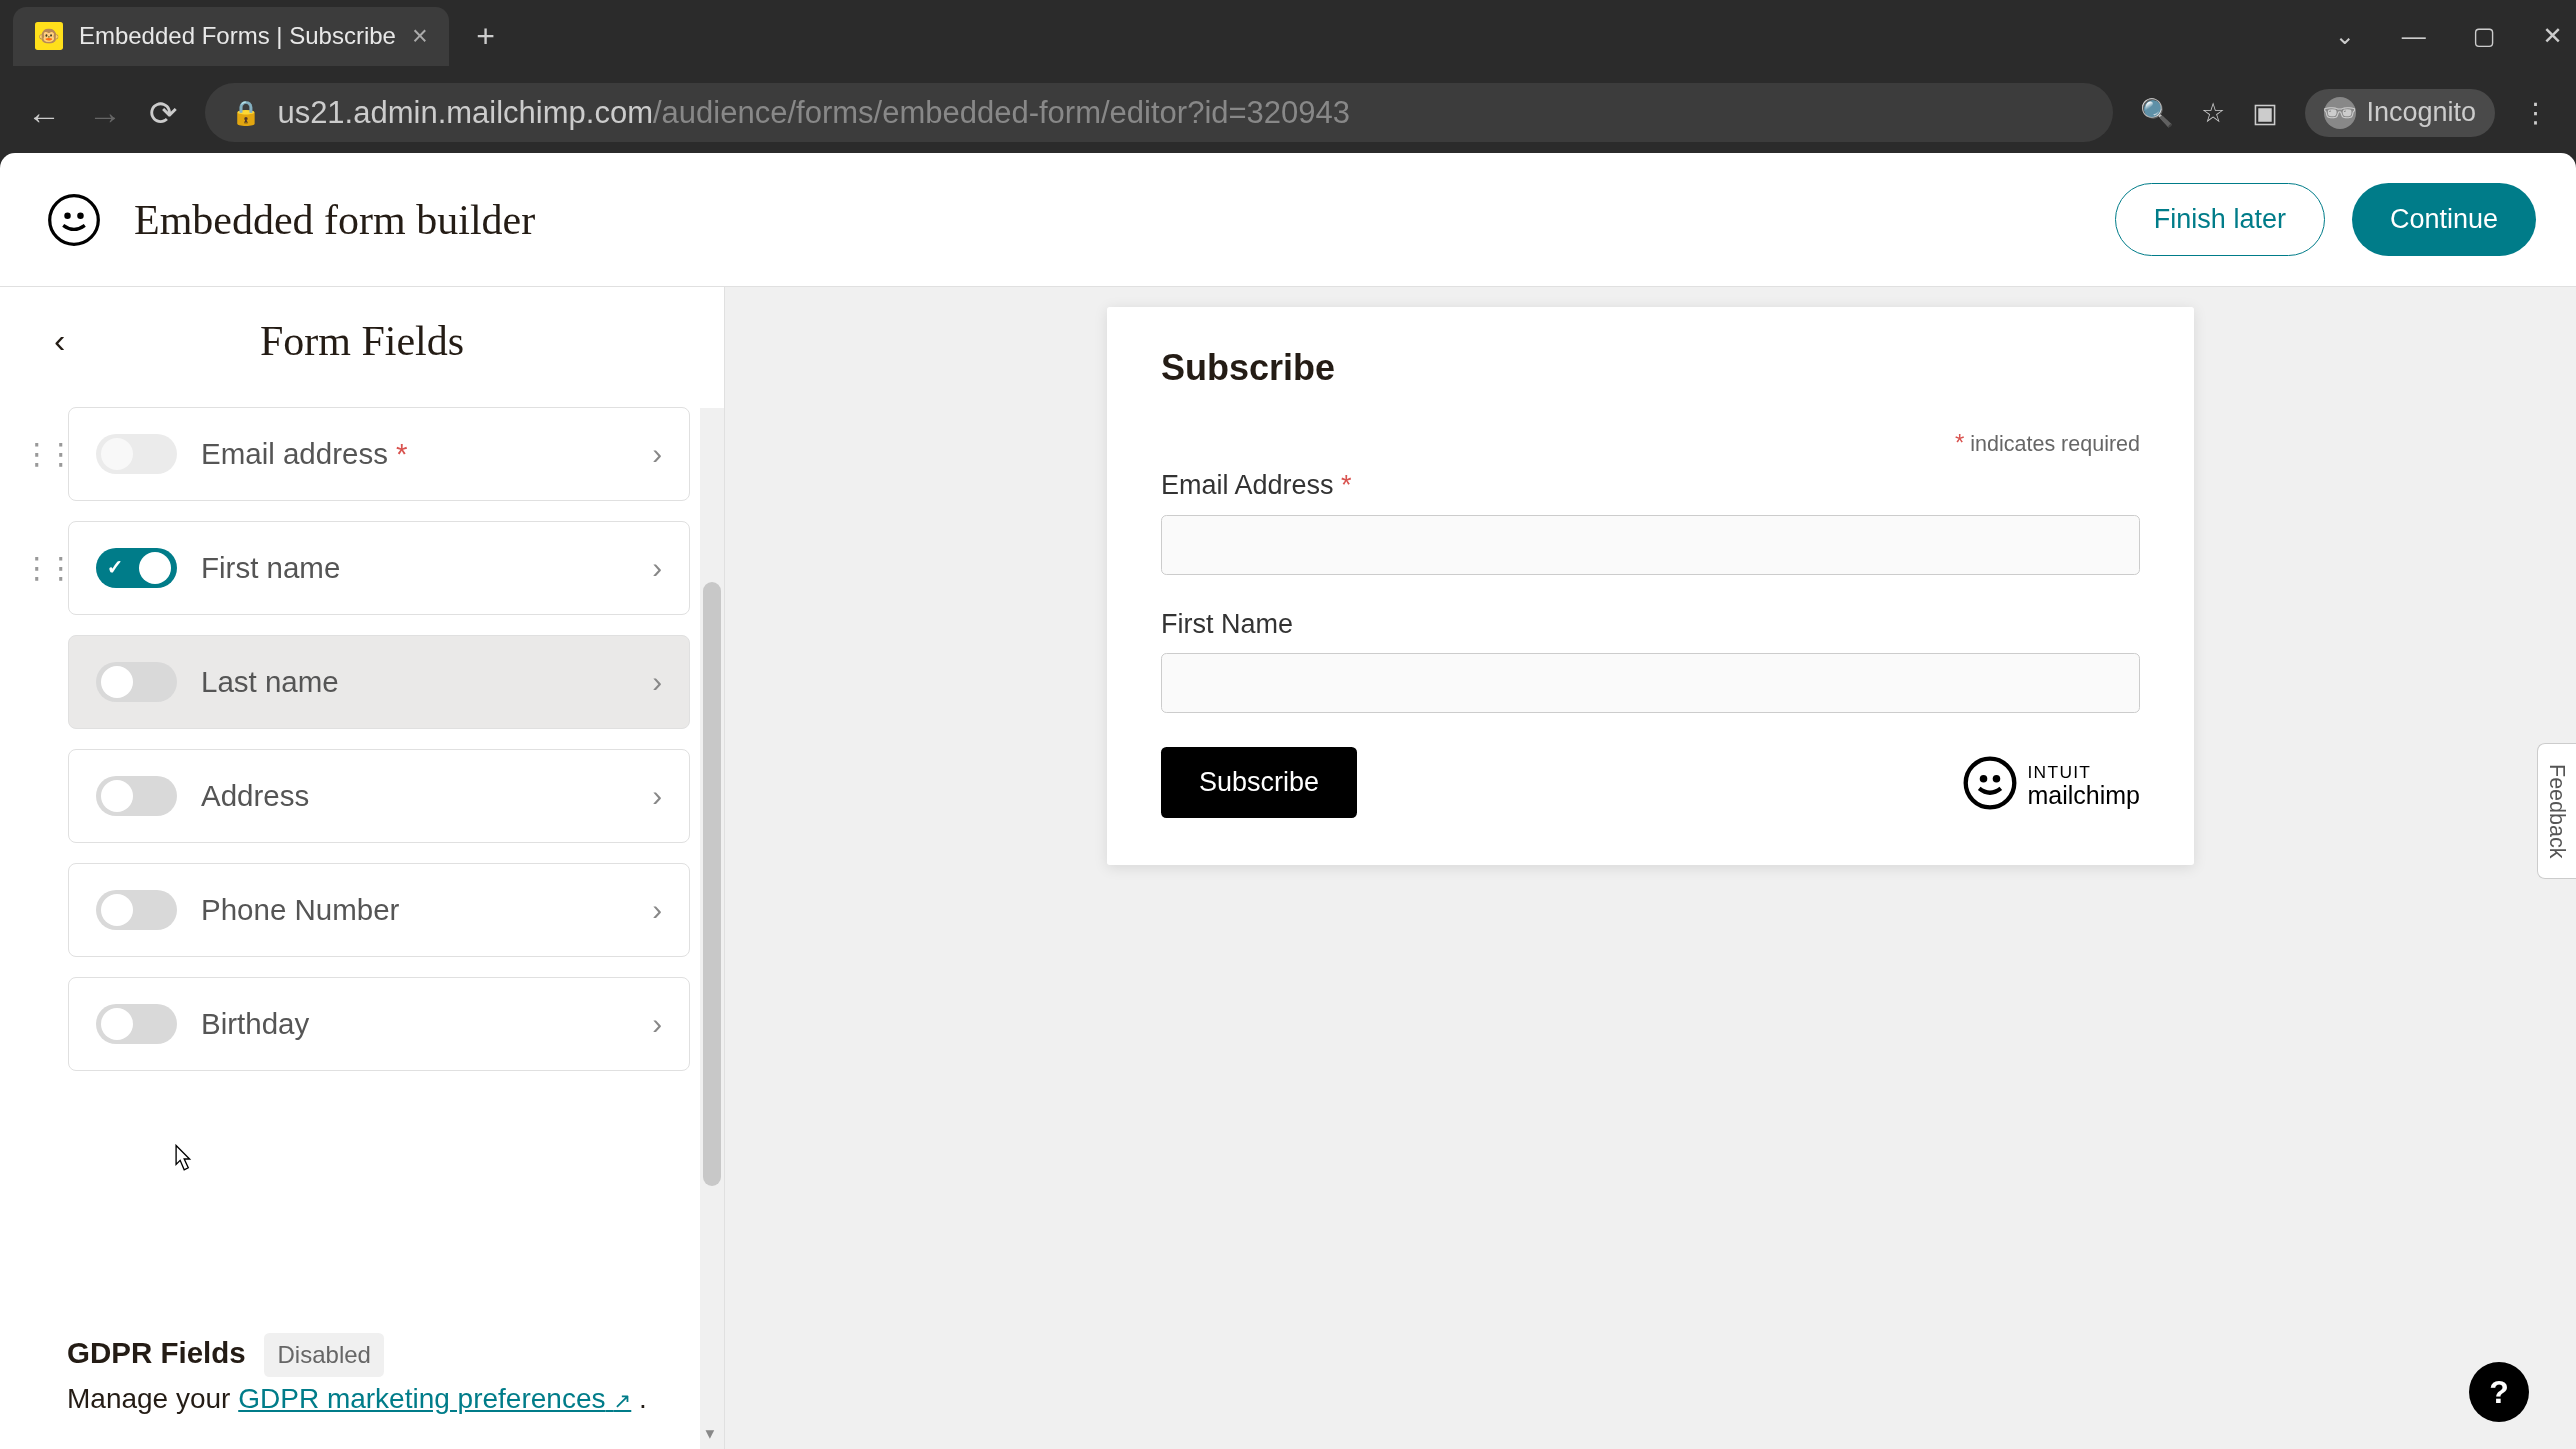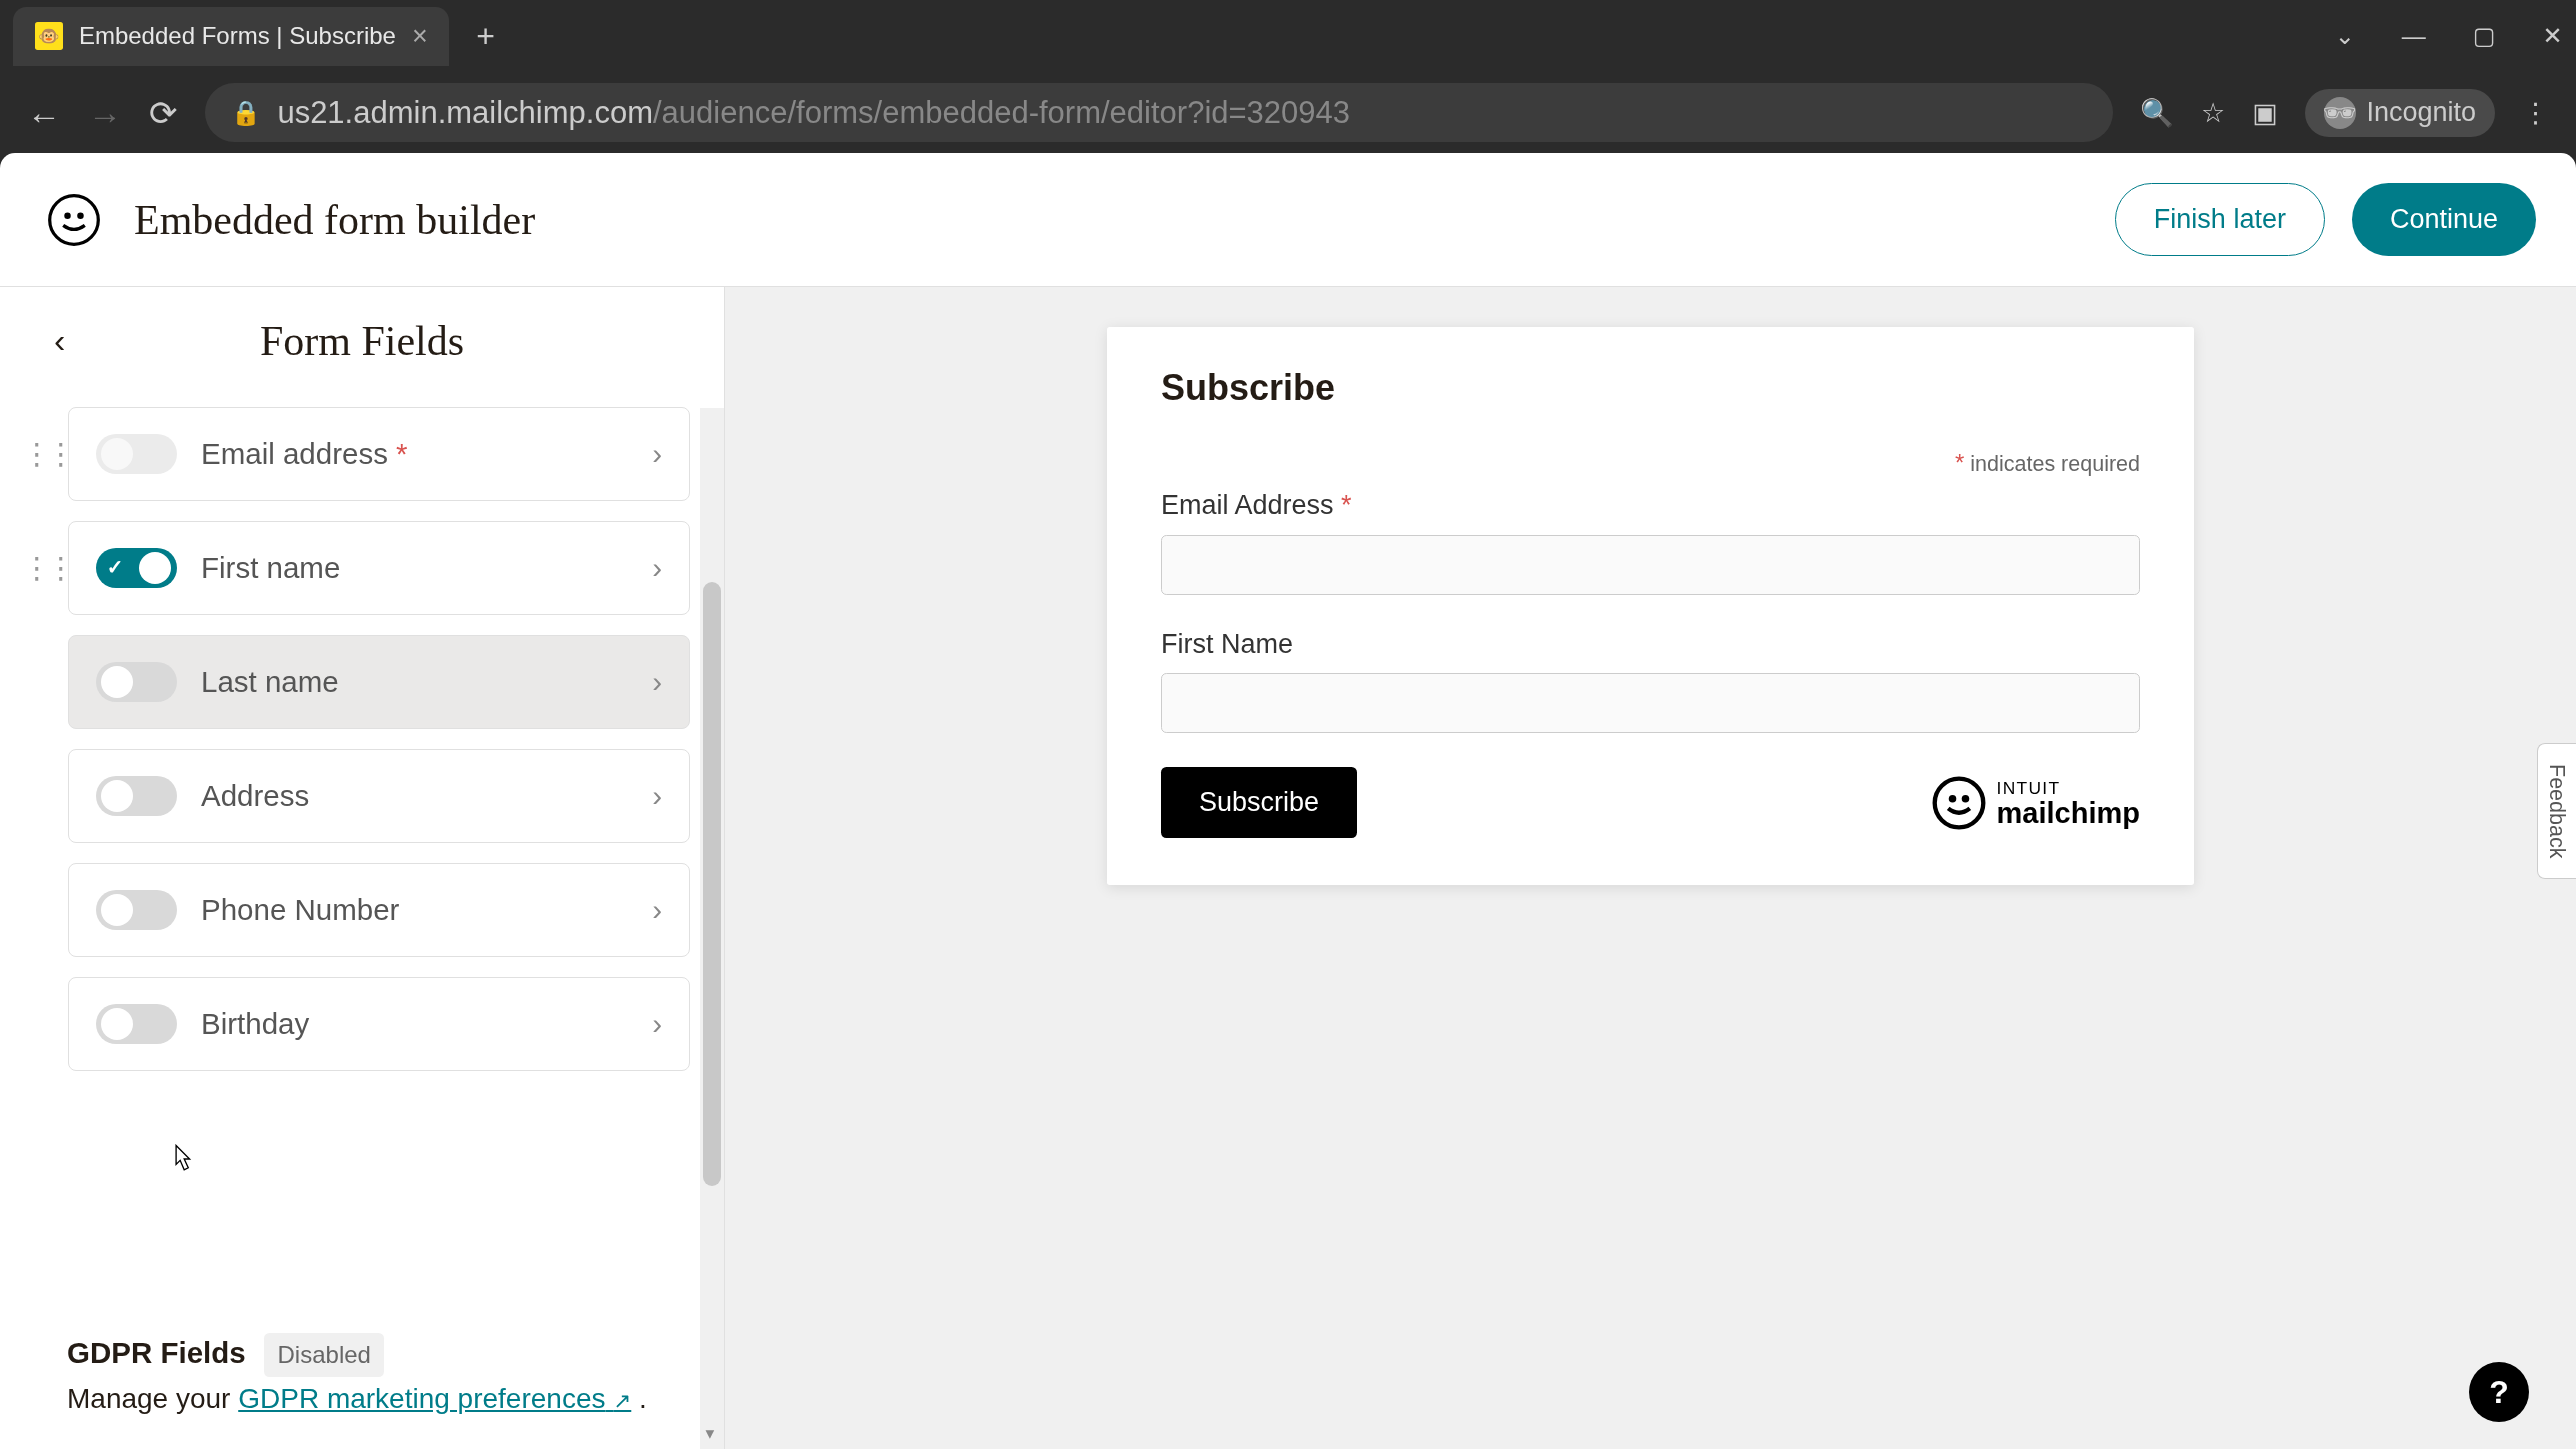--- a/index.html
+++ b/index.html
@@ -69,36 +69,36 @@
     .gdpr-title { font-weight: 600; font-size: 29.5px; }
     .gdpr-badge { display: inline-block; background: #f0f0f0; padding: 2.7px 13.4px; border-radius: 5.4px; font-size: 24px; color: #666; margin-left: 10.7px; font-weight: 400; }
     .gdpr-link { color: #007c89; text-decoration: underline; font-weight: 500; }
     .ext-icon { font-size: 21.5px; }
     
     .scrollbar-track { position: absolute; right: 0; top: 121px; bottom: 0; width: 24px; background: #f0f0f0; }
     .scrollbar-thumb { position: absolute; left: 2.7px; right: 2.7px; top: 174px; height: 604px; background: #c8c8c8; border-radius: 13.4px; }
     .scroll-down-arrow { position: absolute; bottom: 5.4px; left: 5.4px; color: #888; font-size: 17.4px; }
     
     
-    .preview-area { flex: 1; display: flex; justify-content: center; padding-top: 40px; position: relative; }
+    .preview-area { flex: 1; display: flex; justify-content: center; padding-top: 20px; position: relative; }
     .form-card { width: 1087px; background: #fff; border-radius: 2.7px; box-shadow: 0 2.7px 13.4px rgba(0,0,0,0.1); padding: 40px 54px 47px; height: fit-content; }
     .form-title { font-size: 36px; font-weight: 700; color: #241c15; margin-bottom: 40px; }
     .required-note { text-align: right; font-size: 21.5px; color: #666; margin-bottom: 13.4px; }
     .required-note .ast { color: #d9534f; font-size: 24px; }
     .form-group { margin-bottom: 34px; }
     .form-label { font-size: 27px; color: #333; display: block; margin-bottom: 13.4px; }
     .form-label .ast { color: #d9534f; }
     .form-input { width: 100%; height: 60px; border: 1.3px solid #ccc; border-radius: 5.4px; font-size: 25.5px; padding: 0 13.4px; background: #fafafa; }
     .form-footer { display: flex; align-items: center; justify-content: space-between; margin-top: 20px; }
     .subscribe-btn { background: #000; color: #fff; border: none; padding: 20px 38px; font-size: 27px; border-radius: 5.4px; cursor: pointer; }
     .mc-badge { display: flex; align-items: flex-end; gap: 10.7px; }
     .mc-badge-icon { width: 54px; height: 54px; }
     .mc-badge-text { font-size: 21.5px; line-height: 1.1; }
     .mc-badge-text .intuit { font-weight: 400; letter-spacing: 1.3px; font-size: 17.4px; }
-    .mc-badge-text .mailchimp { font-weight: 700; font-size: 29px; }
+    .mc-badge-text .mailchimp { font-weight: 400; font-size: 25px; }
     
     .feedback-tab { position: absolute; right: 0; top: 456px; background: #fff; border: 1.3px solid #ccc; border-right: none; padding: 20px 6.7px; writing-mode: vertical-rl; font-size: 21.5px; color: #555; border-radius: 8px 0 0 8px; cursor: pointer; }
     
     .help-btn { position: absolute; right: 47px; bottom: 27px; width: 60px; height: 60px; background: #000; color: #fff; border-radius: 50%; display: flex; align-items: center; justify-content: center; font-size: 32px; font-weight: 700; cursor: pointer; }
   </style>
 </head>
 <body>
 
 <div class="browser-chrome">
   <div class="tab-bar">

